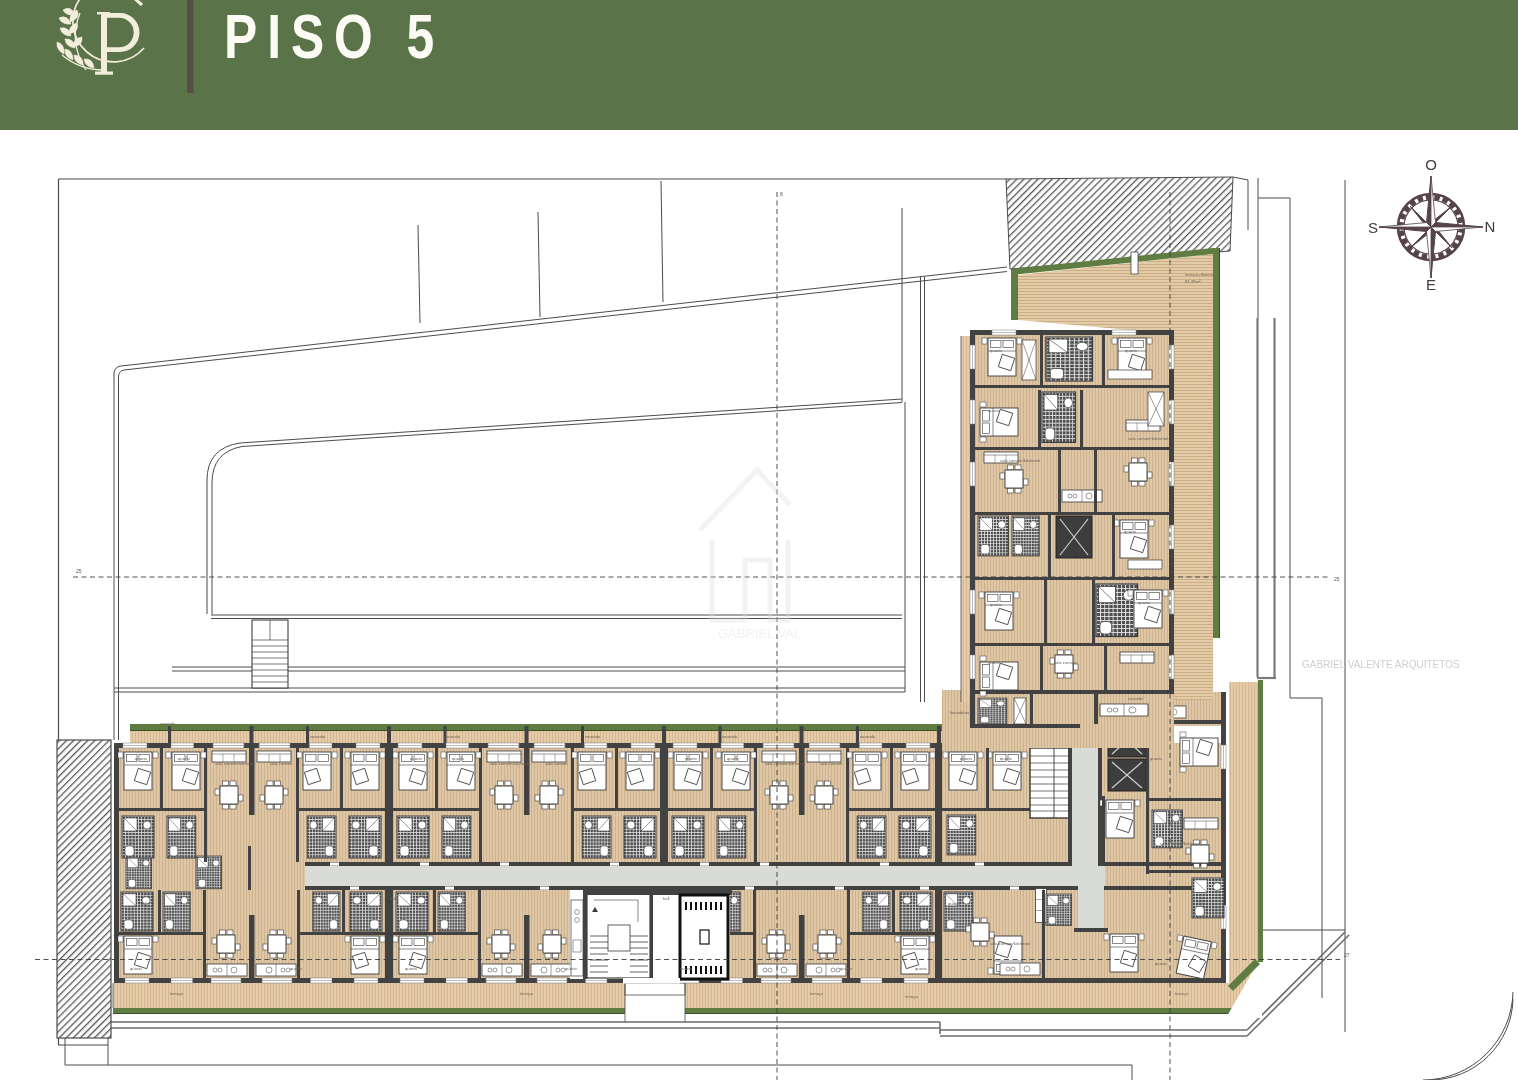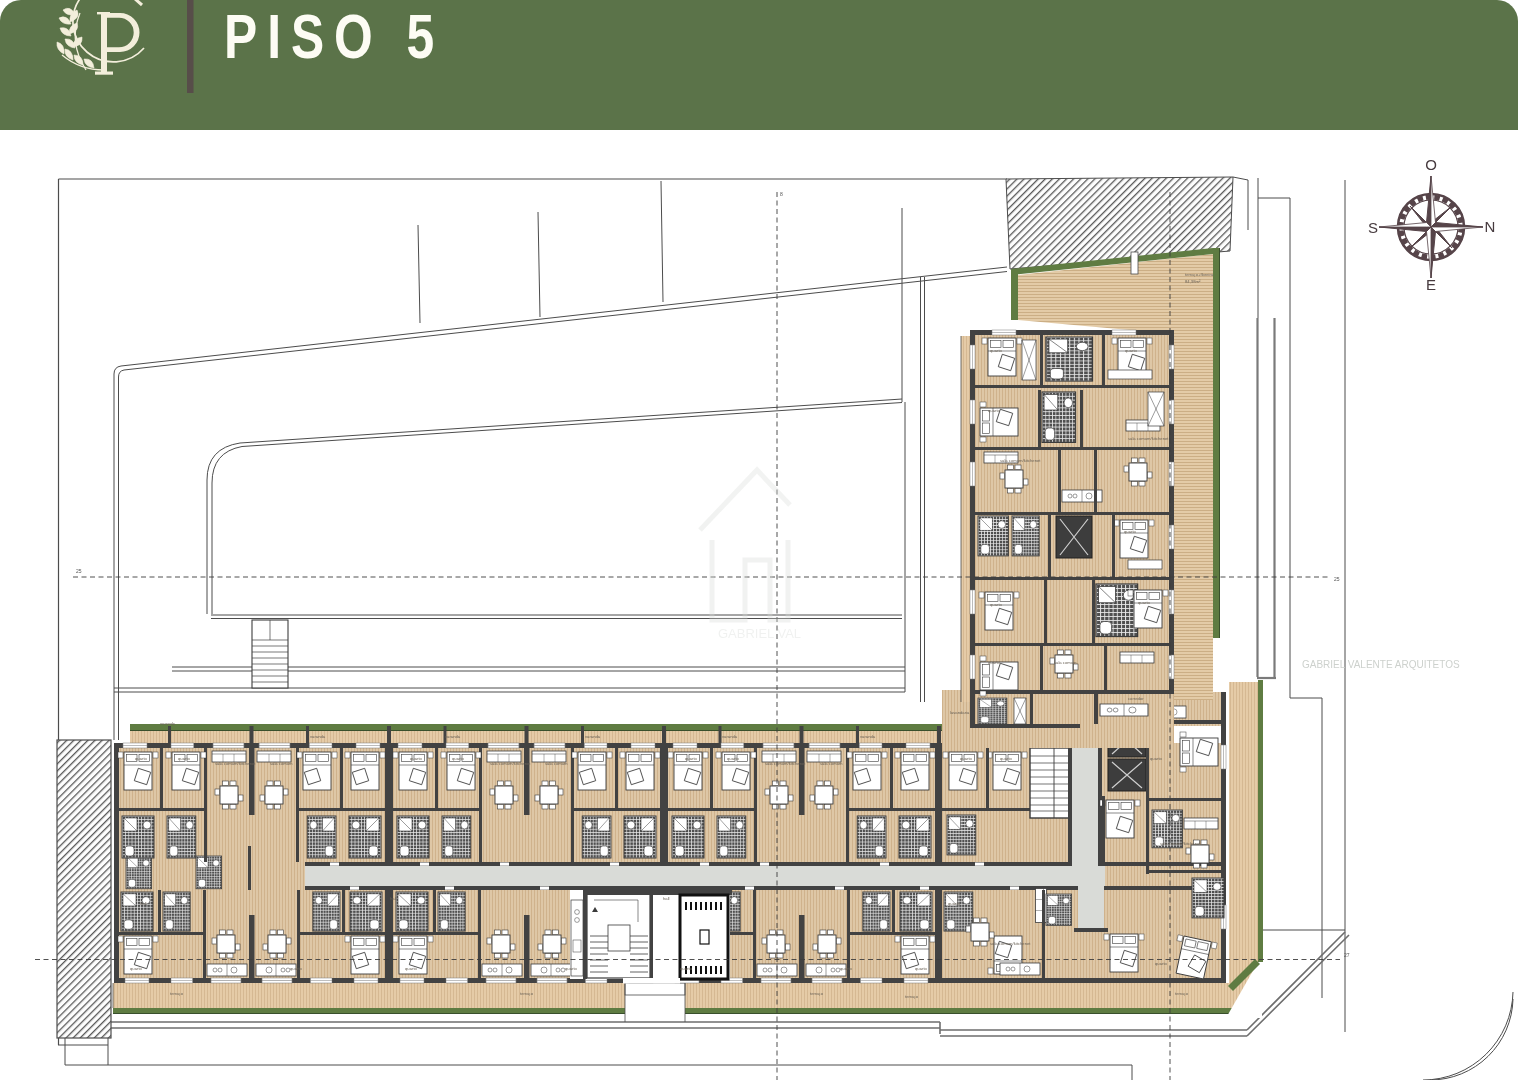--- a/index.html
+++ b/index.html
@@ -1,16 +1,16 @@
 <!DOCTYPE html>
 <html><head>
 <meta charset="utf-8">
 <style>
 html,body{margin:0;padding:0;background:#ffffff;}
-#page{position:relative;width:1518px;height:1080px;overflow:hidden;background:#ffffff;font-family:"Liberation Sans",sans-serif;border-radius:21px;}
+#page{position:relative;width:1518px;height:1080px;overflow:hidden;background:#ffffff;font-family:"Liberation Sans",sans-serif;}
 svg{display:block;}
 .tl{font-family:"Liberation Sans",sans-serif;font-size:4.2px;fill:#6a6257;}
 .tg{font-family:"Liberation Sans",sans-serif;font-size:5px;fill:#555;}
 </style>
 </head>
 <body>
 <div id="page">
 <svg width="1518" height="1080" viewBox="0 0 1518 1080">
 <defs>
 <pattern id="pWoodV" width="3" height="6" patternUnits="userSpaceOnUse">

